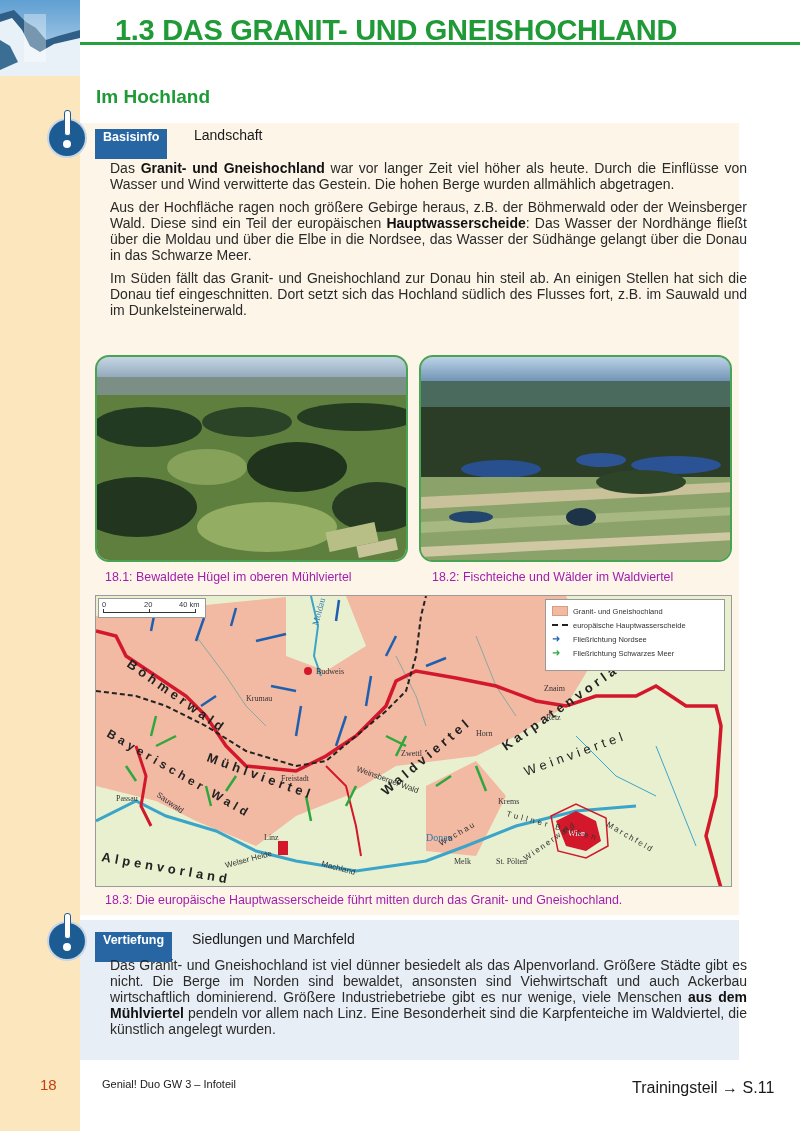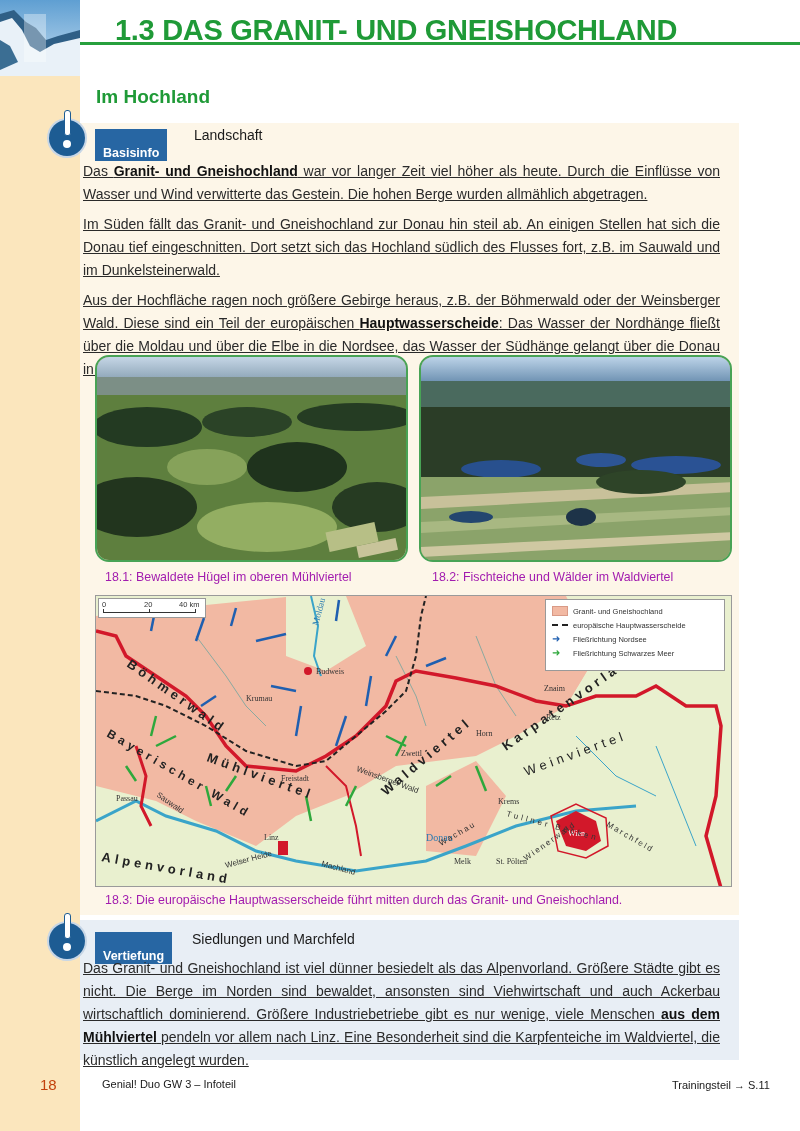--- a/index.html
+++ b/index.html
@@ -14,38 +14,38 @@
 
   .section-heading { position: absolute; left: 96px; top: 86px; font-family: "Liberation Sans", sans-serif; font-weight: bold; font-size: 19px; color: #1f9a37; }
 
   .basis-box { position: absolute; left: 80px; top: 123px; width: 659px; height: 792px; background: #fdf6e8; }
   .vertiefung-box { position: absolute; left: 80px; top: 920px; width: 659px; height: 140px; background: #e8eef5; }
 
   .excl { position: absolute; width: 36px; height: 36px; border-radius: 50%; background: #1d5c93; box-shadow: 0 0 0 2px #c7d6e6; }
   .excl .bar { position: absolute; left: 15px; top: -10px; width: 7px; height: 26px; background: #fff; border-radius: 3px; border: 1px solid #1d5c93; }
   .excl .dot { position: absolute; left: 14px; top: 20px; width: 8px; height: 8px; background: #fff; border-radius: 50%; }
 
-  .tag { position: absolute; height: 30px; background: #2766a3; color: #fff; font-family: "Liberation Sans", sans-serif; font-weight: bold; font-size: 12.5px; line-height: 17px; padding: 16px 8px; }
+  .tag { position: absolute; height: 30px; background: #2766a3; color: #fff; font-family: "Liberation Sans", sans-serif; font-weight: bold; font-size: 12.5px; line-height: 17px; padding: 0 8px; }
   .box-title { position: absolute; font-family: "Liberation Sans", sans-serif; font-weight: normal; font-size: 14px; color: #1a1a1a; }
 
-  .body-text { position: absolute; left: 83px; width: 637px; font-family: "Liberation Sans", sans-serif; font-size: 14px; line-height: 23px; color: #2a2a2a; text-align: justify; text-decoration: underline; }
+  .body-text { position: absolute; left: 110px; width: 637px; font-family: "Liberation Sans", sans-serif; font-size: 14px; line-height: 16px; color: #2a2a2a; text-align: justify; }
   .body-text p { margin-bottom: 7px; }
   .body-text b { color: #111; }
 
   .photo { position: absolute; top: 355px; width: 313px; height: 207px; border: 2px solid #48a355; border-radius: 14px; overflow: hidden; }
   .caption { position: absolute; font-family: "Liberation Sans", sans-serif; font-size: 12.4px; color: #a21caf; white-space: nowrap; }
 
   .map { position: absolute; left: 95px; top: 595px; width: 637px; height: 292px; border: 1px solid #9a9a9a; overflow: hidden; background: #e9f0cf; }
   .legend { position: absolute; right: 6px; top: 3px; width: 180px; height: 72px; background: #fff; border: 1px solid #999; padding: 4px 6px; font-family: "Liberation Sans", sans-serif; font-size: 7.5px; color: #333; }
   .legend-row { display: flex; align-items: center; height: 14px; gap: 5px; }
   .scale { position: absolute; left: 2px; top: 2px; width: 108px; height: 20px; background: #fff; border: 1px solid #999; font-family: "Liberation Sans", sans-serif; font-size: 7.5px; color: #333; }
 
   .footer-page { position: absolute; left: 40px; top: 1076px; font-family: "Liberation Sans", sans-serif; font-size: 15px; color: #c2410c; }
   .footer-book { position: absolute; left: 102px; top: 1078px; font-family: "Liberation Sans", sans-serif; font-size: 11px; color: #1a1a1a; }
-  .footer-ref { position: absolute; left: 632px; top: 1079px; font-family: "Liberation Sans", sans-serif; font-size: 11px; color: #1a1a1a; margin-left: 40px; }
+  .footer-ref { position: absolute; left: 632px; top: 1079px; font-family: "Liberation Sans", sans-serif; font-size: 16px; color: #1a1a1a; }
 </style>
 </head>
 <body>
 
 <div class="left-strip"></div>
 
 <div class="corner-photo">
   <svg width="80" height="76" viewBox="0 0 80 76">
     <defs>
       <linearGradient id="sky" x1="0" y1="0" x2="0" y2="1">
@@ -70,22 +70,22 @@
 
 <div class="excl" style="left:49px; top:120px;">
   <div class="bar"></div>
     <div class="dot"></div>
 </div>
 <div class="tag" style="left:95px; top:129px;">Basisinfo</div>
 <div class="box-title" style="left:194px; top:127px;">Landschaft</div>
 
 <div class="body-text" style="top:160px;">
   <p><span>Das </span><b>Granit- und Gneishochland</b><span> war vor langer Zeit viel höher als heute. Durch die Einflüsse von Wasser und Wind verwitterte das Gestein. Die hohen Berge wurden allmählich abgetragen.</span></p>
+  <p><span>Aus der Hochfläche ragen noch größere Gebirge heraus, z.B. der Böhmerwald oder der Weinsberger Wald. Diese sind ein Teil der europäischen </span><b>Hauptwasserscheide</b><span>: Das Wasser der Nordhänge fließt über die Moldau und über die Elbe in die Nordsee, das Wasser der Südhänge gelangt über die Donau in das Schwarze Meer.</span></p>
   <p><span>Im Süden fällt das Granit- und Gneishochland zur Donau hin steil ab. An einigen Stellen hat sich die Donau tief eingeschnitten. Dort setzt sich das Hochland südlich des Flusses fort, z.B. im Sauwald und im Dunkelsteinerwald.</span></p>
-  <p><span>Aus der Hochfläche ragen noch größere Gebirge heraus, z.B. der Böhmerwald oder der Weinsberger Wald. Diese sind ein Teil der europäischen </span><b>Hauptwasserscheide</b><span>: Das Wasser der Nordhänge fließt über die Moldau und über die Elbe in die Nordsee, das Wasser der Südhänge gelangt über die Donau in das Schwarze Meer.</span></p>
 </div>
 
 <div class="photo" style="left:95px;">
   <svg width="313" height="207" viewBox="0 0 313 207" preserveAspectRatio="none">
     <defs>
       <linearGradient id="p1sky" x1="0" y1="0" x2="0" y2="1">
           <stop offset="0" stop-color="#c5d6e6"></stop>
           <stop offset="1" stop-color="#8ea6b8"></stop>
         </linearGradient>
     </defs>

